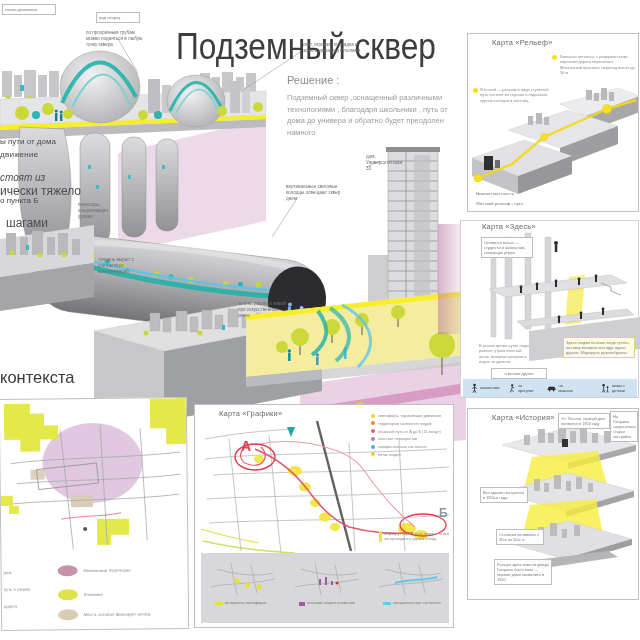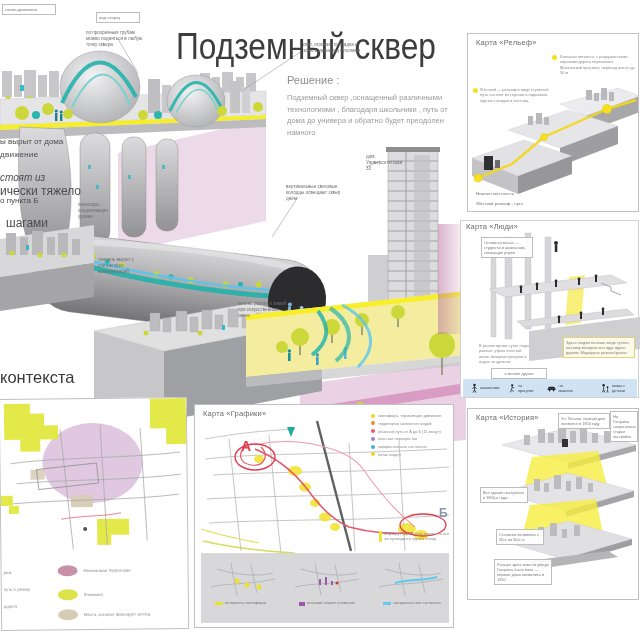--- a/index.html
+++ b/index.html
@@ -1,20 +1,20 @@
 <!DOCTYPE html>
 <html><head>
 <meta charset="utf-8">
 <style>
   html,body{margin:0;padding:0;}
   body{width:640px;height:640px;position:relative;background:#ffffff;overflow:hidden;
        font-family:"Liberation Sans",sans-serif;}
   .abs{position:absolute;}
   .panel{position:absolute;background:#fff;border:1px solid #c0c0c2;box-sizing:border-box;}
-  .ptitle{position:absolute;font-size:7.5px;color:#6a6a6c;letter-spacing:.2px;}
+  .ptitle{position:absolute;font-size:7.5px;color:#6a6a6c;letter-spacing:.2px;margin-left:16px;}
   .callout{position:absolute;font-size:4.6px;line-height:1.3;color:#6e6e70;}
   .tinybox{position:absolute;border:1px solid #bdbdbf;background:rgba(255,255,255,.92);
            font-size:4.2px;line-height:1.3;color:#7a7a7c;padding:2px;box-sizing:border-box;}
   .t4{font-size:4.2px;line-height:1.35;color:#8a8a8c;}
   .lgrow{position:absolute;display:flex;align-items:center;gap:6px;}
   .lgell{border-radius:50%;flex:0 0 auto;}
   .dotrow{display:flex;align-items:flex-start;gap:3px;margin-bottom:2.5px;}
   .dot{width:4px;height:4px;border-radius:50%;flex:0 0 auto;margin-top:.5px;}
   .stripitem{display:flex;align-items:center;gap:2px;}
   svg{display:block;}
@@ -274,21 +274,21 @@
 <div class="tinybox" style="left:96px;top:12px;width:44px;z-index:4;">вид сверху</div>
 
 <div class="callout" style="left:86px;top:30px;width:62px;z-index:4;">по прозрачным трубам можно подняться в любую точку сквера</div>
 <div class="callout" style="left:303px;top:42px;width:64px;z-index:4;">свет, игровая площадка и зоны отдыха под куполами</div>
 <div class="callout" style="left:286px;top:184px;width:62px;z-index:4;">вертикальные световые колодцы освещают сквер днём</div>
 <div class="callout" style="left:78px;top:202px;width:44px;z-index:4;">переходы, соединяющие уровни</div>
 <div class="callout" style="left:98px;top:257px;width:48px;z-index:4;">тоннель вырыт с учётом всех коммуникаций</div>
 <div class="callout" style="left:238px;top:301px;width:52px;z-index:4;">зелень растёт и зимой при искусственном свете</div>
 <div class="callout" style="left:366px;top:154px;width:40px;z-index:4;">дом, Университетская 33</div>
 
-<div class="abs" style="left:0;top:137px;font-size:8px;color:#4c4c4e;z-index:4;">ы вырыт от дома</div>
+<div class="abs" style="left:0;top:137px;font-size:8px;color:#4c4c4e;z-index:4;">ы пути от дома</div>
 <div class="abs" style="left:0;top:150px;font-size:8px;color:#4c4c4e;z-index:4;font-family:Liberation Mono, monospace;">движение</div>
 <div class="abs" style="left:0;top:172px;font-size:10px;color:#4c4c4e;z-index:4;font-style:italic;">стоят из</div>
 <div class="abs" style="left:0;top:184px;font-size:12px;color:#4c4c4e;z-index:4;">ически тяжело</div>
 <div class="abs" style="left:0;top:196px;font-size:8px;color:#4c4c4e;z-index:4;">о пункта Б</div>
 <div class="abs" style="left:6px;top:216px;font-size:12px;color:#4c4c4e;z-index:4;">шагами</div>
 
 <div class="abs" style="left:0;top:368px;font-size:16.5px;color:#3a3a3c;z-index:4;">контекста</div>
 
 <div class="panel" style="left:0;top:398px;width:188px;height:232px;z-index:3;transform:rotate(-.6deg);">
   <svg width="186" height="166" viewBox="0 0 186 166">
@@ -480,21 +480,21 @@
   </svg>
   <span class="abs" style="left:84px;top:21px;width:5px;height:5px;border-radius:50%;background:#f7e11e;"></span>
   <div class="abs t4" style="left:92px;top:20px;width:76px;font-size:4px;">Большая ветхость: с разрушенными оврагами дорога пересекает Московский проспект, перепад высот до 30 м</div>
   <span class="abs" style="left:5px;top:54px;width:5px;height:5px;border-radius:50%;background:#f7e11e;"></span>
   <div class="abs t4" style="left:12px;top:53px;width:70px;font-size:4px;">Жёсткий — рельеф в виде ступеней: путь состоит из спусков и подъёмов, крутых съездов и лестниц</div>
   <div class="abs t4" style="left:8px;top:157px;font-size:4.4px;color:#737375;">Нижняя местность</div>
   <div class="abs t4" style="left:8px;top:167px;font-size:4.4px;color:#737375;">Жёсткий рельеф - путь</div>
 </div>
 
 <div class="panel" style="left:460px;top:220px;width:179px;height:178px;z-index:3;border-color:#d0d0d2;">
-  <div class="ptitle" style="left:5px;top:1px;">Карта «Люди»</div>
+  <div class="ptitle" style="left:5px;top:1px;">Карта «Здесь»</div>
   <svg class="abs" style="left:0;top:10px;" width="179" height="140" viewBox="0 0 179 140">
     <g fill="#d6d6d8" stroke="#bfbfc1" stroke-width=".4">
       <rect x="30" y="10" width="5" height="96"></rect>
         <rect x="44" y="6" width="7" height="102"></rect>
       <rect x="64" y="2" width="6" height="96"></rect>
         <rect x="84" y="6" width="6" height="96"></rect>
     </g>
     <polygon points="108,46 124,44 120,92 104,94" fill="#f6e94e" opacity=".75"></polygon>
     <polygon points="28,58 150,44 166,52 44,66" fill="#e0e0e2" stroke="#b9b9bb" stroke-width=".4"></polygon>
     <polygon points="56,90 166,78 173,84 63,96" fill="#dcdcde" stroke="#b9b9bb" stroke-width=".4"></polygon>

